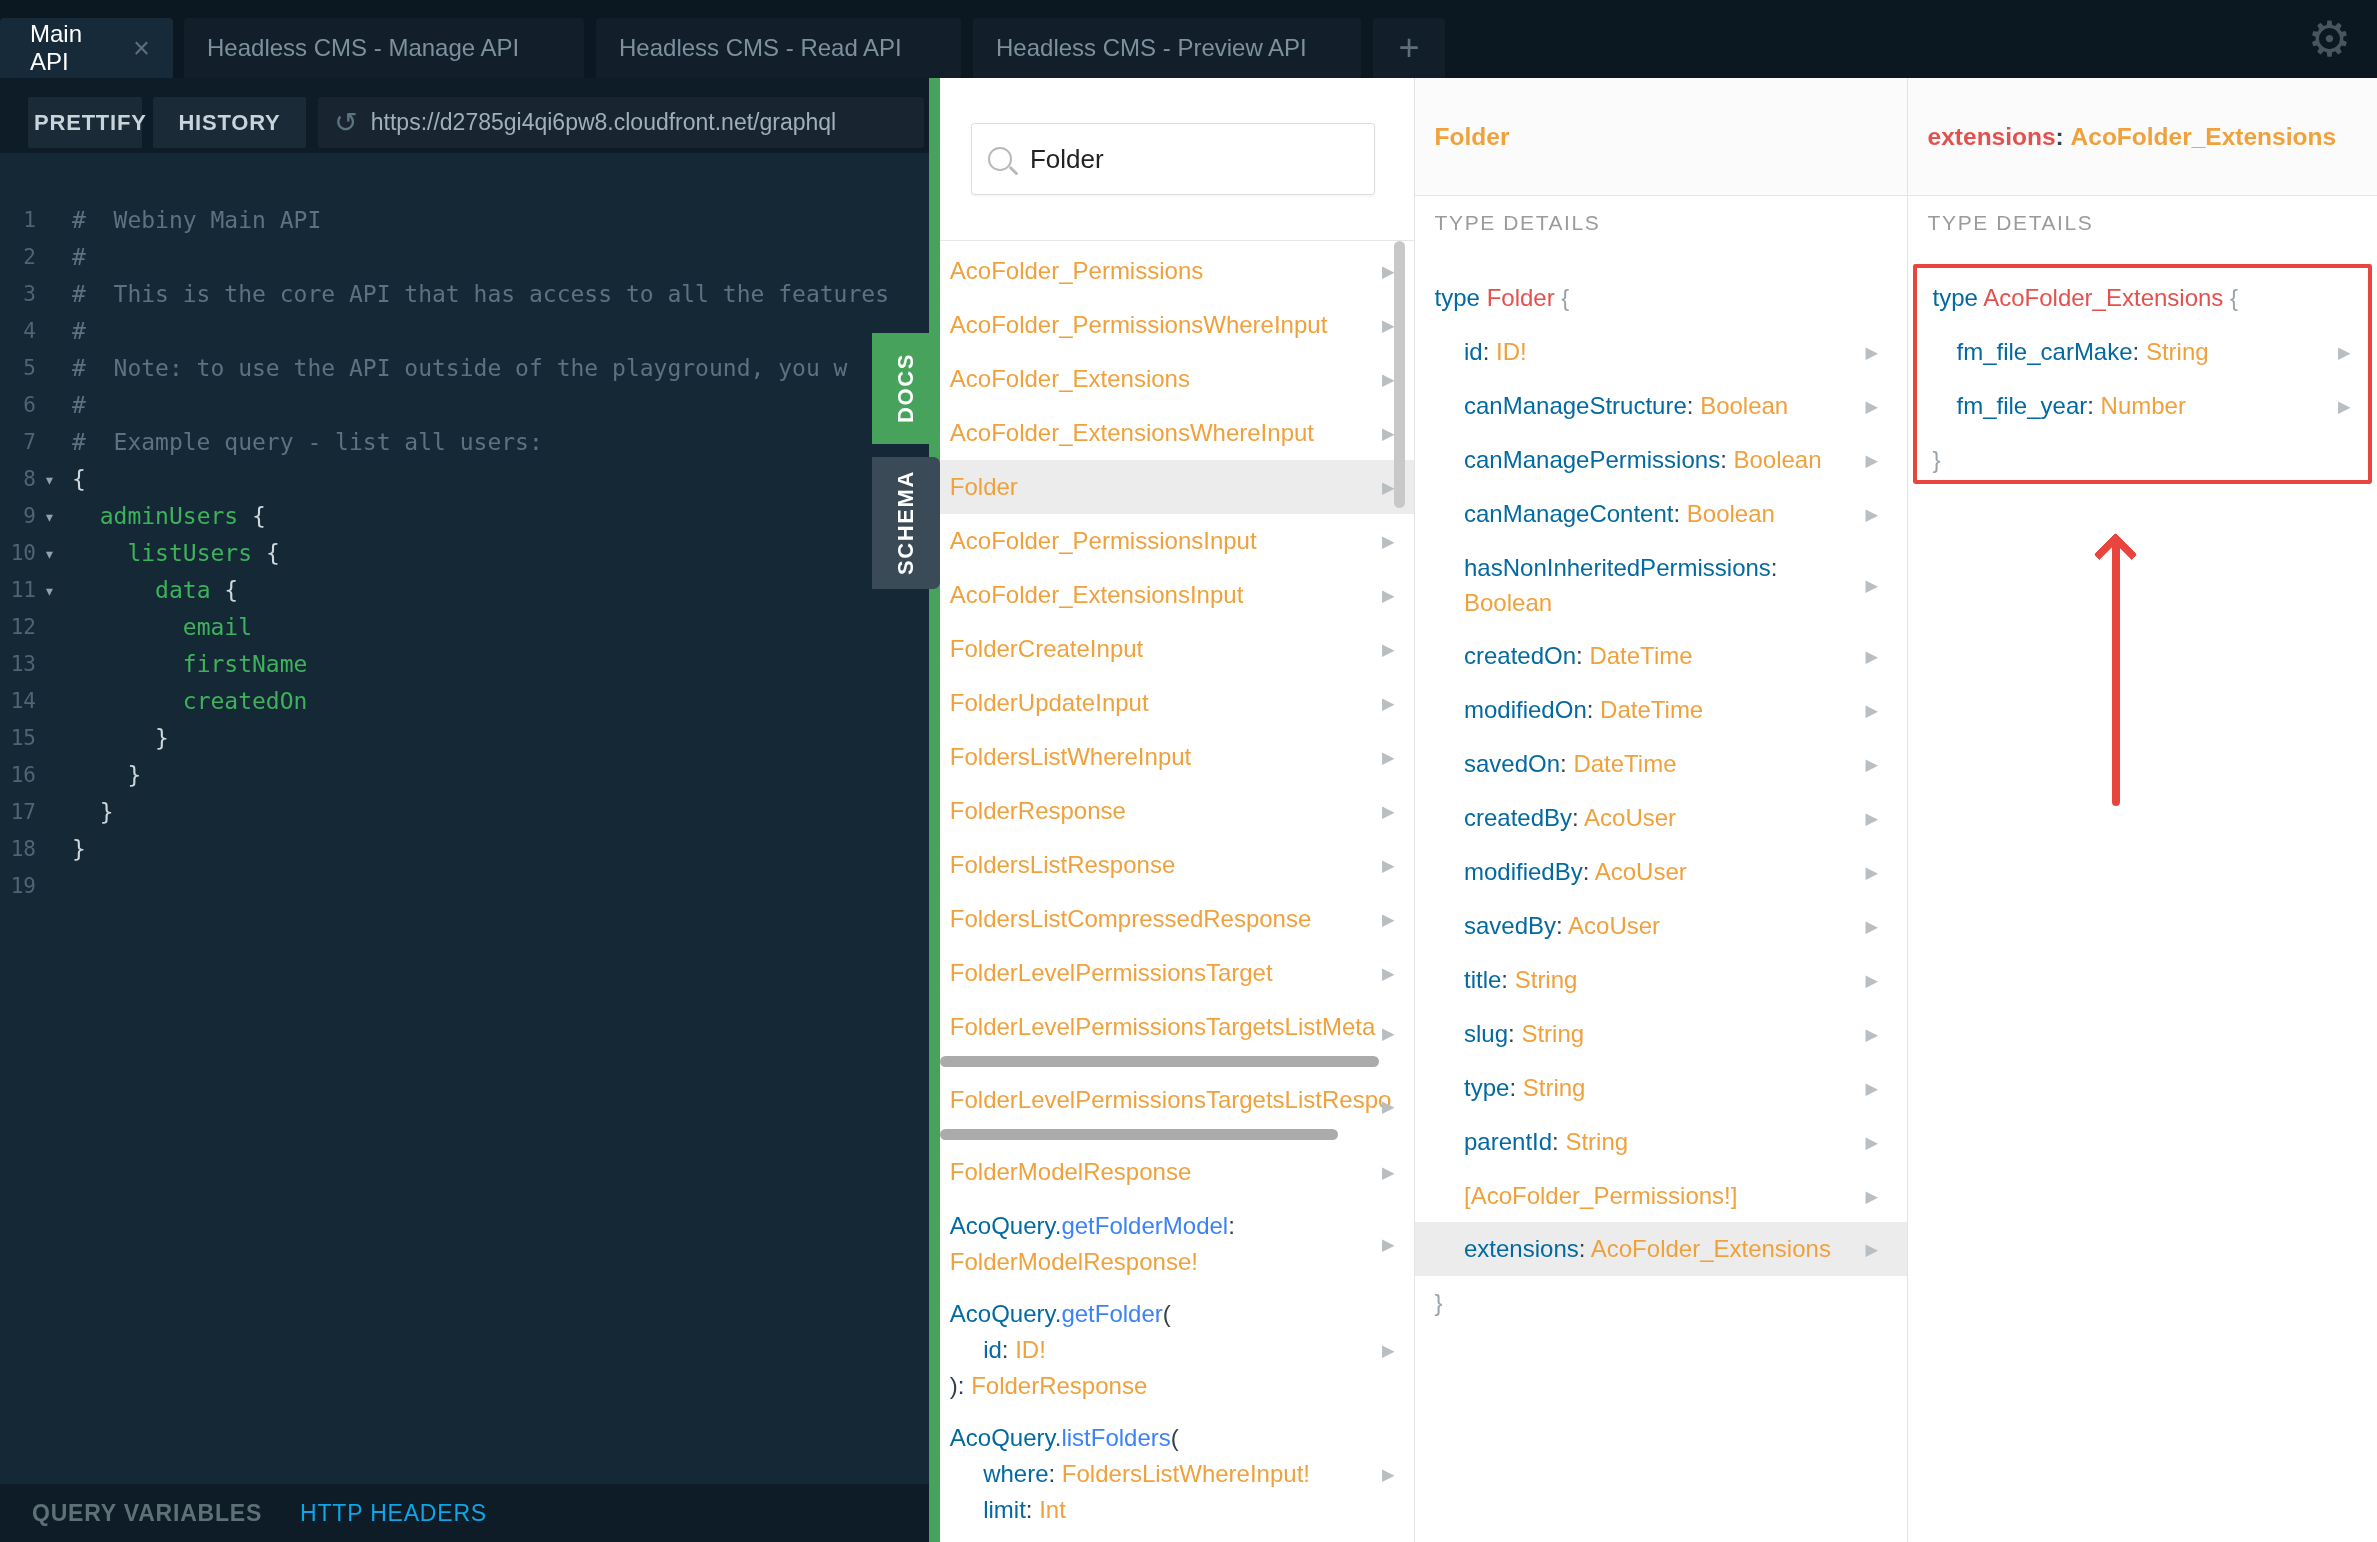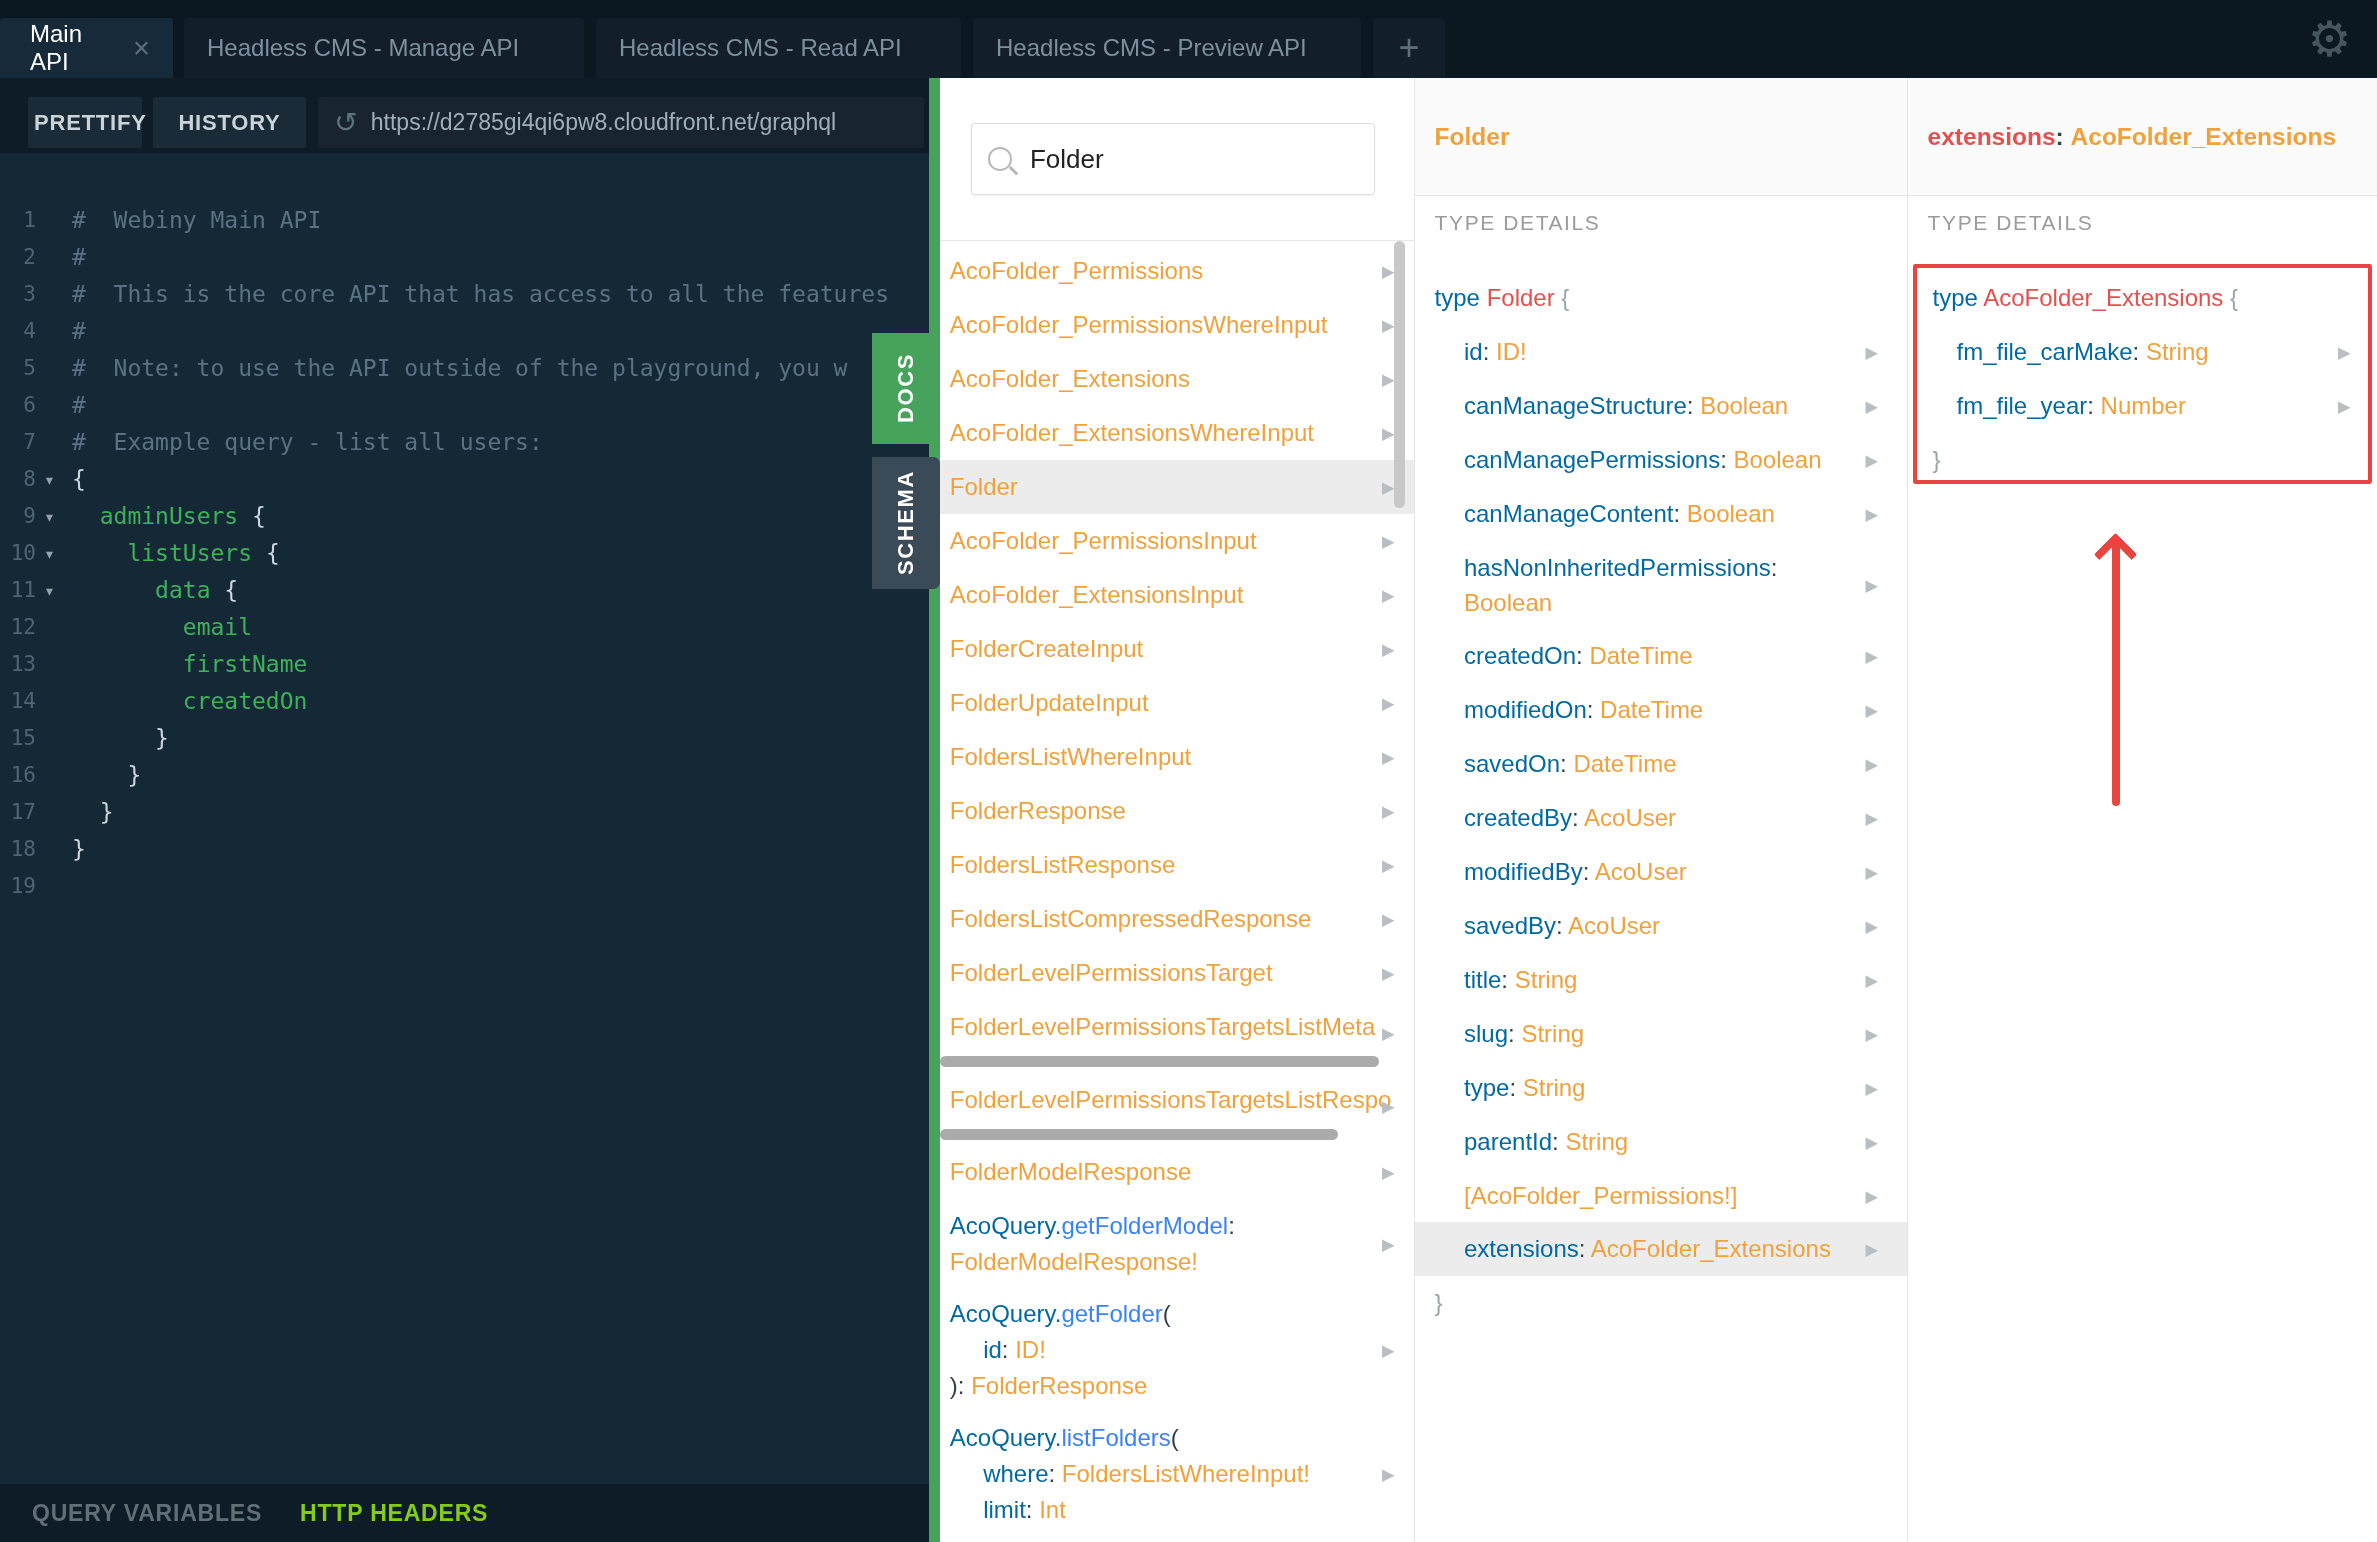--- a/index.html
+++ b/index.html
@@ -24,21 +24,21 @@
   .editor-lines{position:absolute;left:0;top:49px;right:0;}
   .line{position:relative;height:37px;font-family:"DejaVu Sans Mono",monospace;font-size:23px;line-height:37px;}
   .ln{position:absolute;left:0;width:36px;text-align:right;color:#4e6574;font-size:21px;}
   .fold{position:absolute;left:44px;color:#93a1ab;font-size:18px;}
   .lcode{position:absolute;left:72px;right:0;white-space:pre;overflow:hidden;}
   .seg{white-space:pre;}
   .cm{color:#5b7282;} .g{color:#3db25b;text-align:right;} .p{color:#cdd6db;}
   
   .bottombar{position:absolute;left:0;top:1484px;width:929px;height:58px;background:#0e1c27;display:flex;align-items:center;gap:38px;padding-left:32px;box-sizing:border-box;}
   .bb-qv{color:#5f7077;font-size:23px;font-weight:bold;letter-spacing:0.8px;cursor:pointer;}
-  .bb-hh{color:#84cc16;font-size:23px;font-weight:bold;letter-spacing:0.8px;cursor:pointer;}
+  .bb-hh{color:#0ea5e9;font-size:23px;font-weight:normal;letter-spacing:0.8px;cursor:pointer;}
   
   .divider{position:absolute;left:929px;top:78px;width:10.6px;height:1465px;background:#47a35b;}
   .side-tab{position:absolute;left:872px;width:68px;border-radius:6.5px 0 0 6.5px;color:#ffffff;font-size:22px;font-weight:bold;letter-spacing:1.6px;writing-mode:vertical-rl;transform:rotate(180deg);display:flex;align-items:center;justify-content:center;cursor:pointer;}
   .docs-tab{top:333px;height:111px;background:#47a35b;}
   .schema-tab{top:457px;height:132px;background:#3a4a57;}
   
   .docs-panel{position:absolute;left:940px;top:78px;width:474px;height:1465px;background:#ffffff;overflow:hidden;}
   .search-box{position:absolute;left:31px;top:45px;width:404px;height:72px;border:0.8px solid #dcdcdc;border-radius:3.3px;box-sizing:border-box;display:flex;align-items:center;padding:0 16.3px;box-shadow:0 1.6px 2.4px rgba(0,0,0,0.04);cursor:text;}
   .mag{width:19.6px;height:19.6px;border:2.4px solid #b9b9b9;border-radius:50%;position:relative;flex:none;margin-right:18px;}
   .mag::after{content:'';position:absolute;width:10.6px;height:3.3px;background:#b9b9b9;transform:rotate(45deg);right:-9px;bottom:-3.3px;border-radius:1.6px;}

